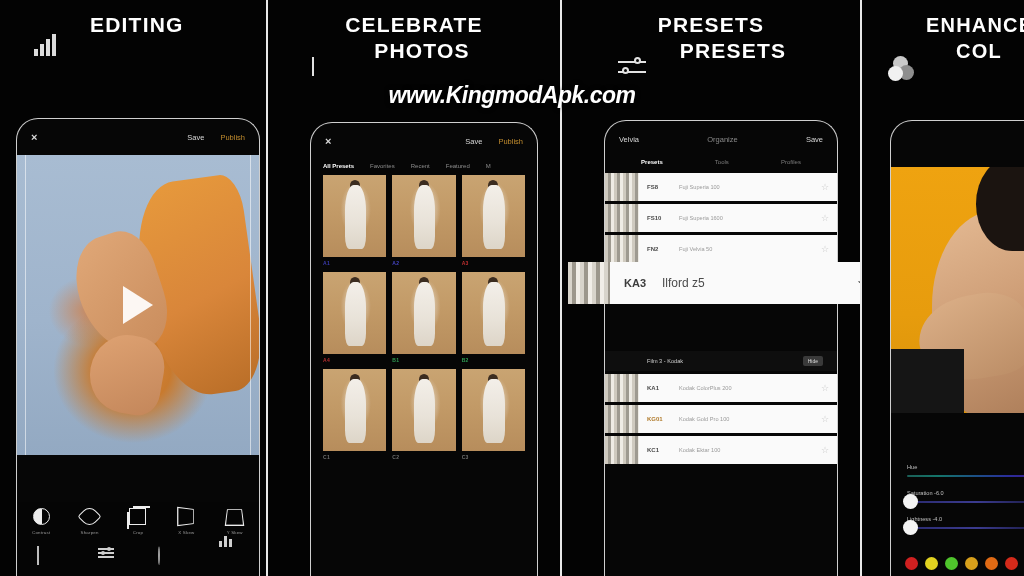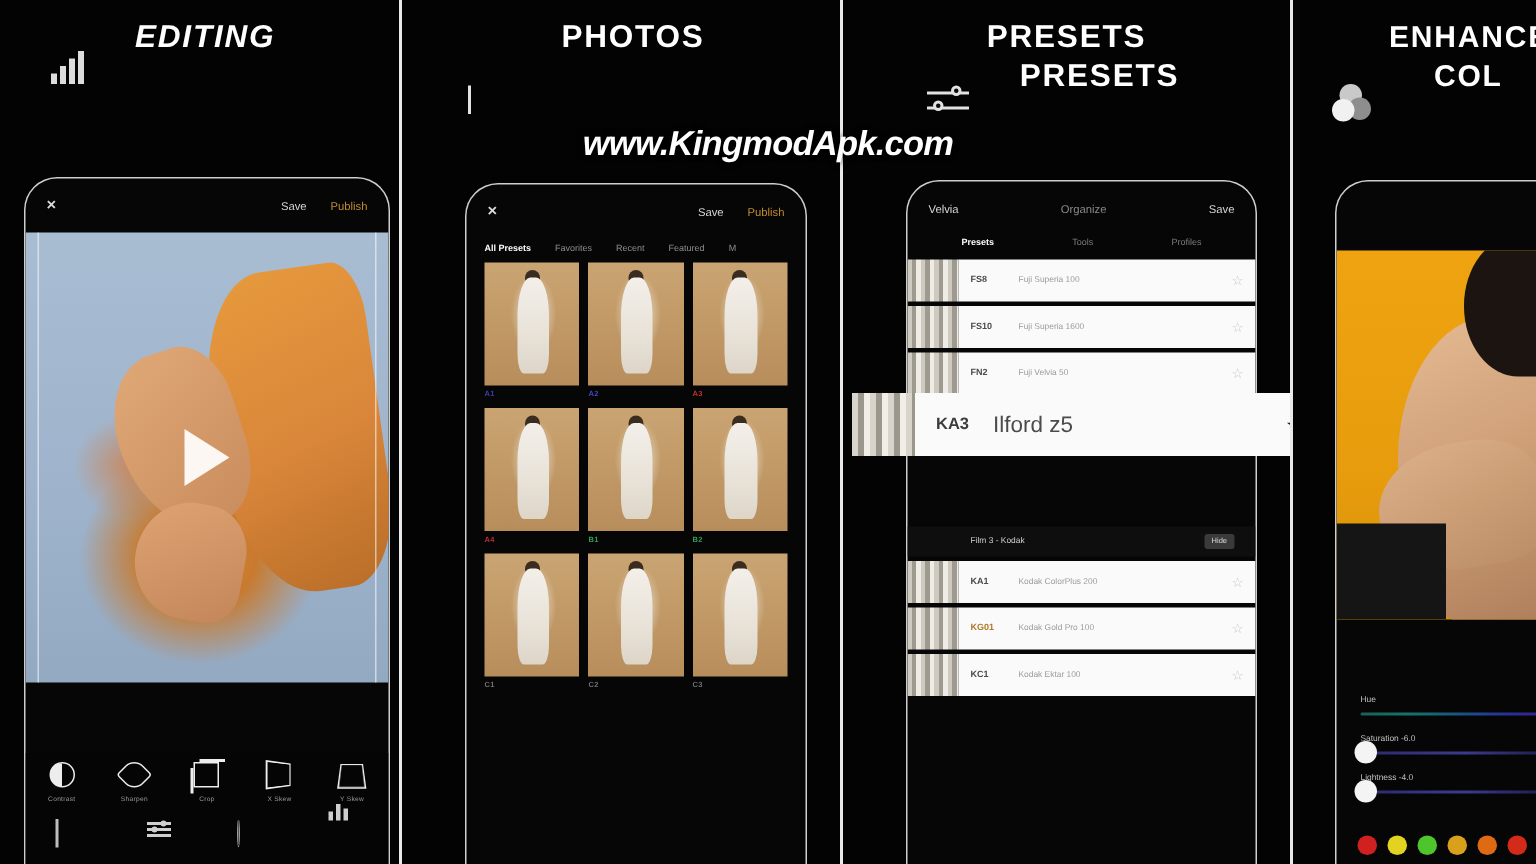--- a/index.html
+++ b/index.html
@@ -44,21 +44,21 @@
     font-weight: bold;
     font-size: 21px;
     letter-spacing: 1.2px;
     line-height: 26px;
     text-align: center;
     pointer-events: none;
   }
   .heading .l1 { display: block; }
   .heading .l2 { display: block; }
   .p1 .heading { text-align: left; padding-left: 54px; }
-  .p1 .heading .l2 { padding-left: 36px; font-style: italic; }
+  .p1 .heading .l2 { padding-left: 36px; }
   .p2 .heading .l2 { padding-left: 16px; }
   .p3 .heading .l2 { padding-left: 44px; }
   .p4 .heading { text-align: left; padding-left: 64px; font-size: 20px; }
   .p4 .heading .l2 { padding-left: 30px; }
 
   .head-icon {
     position: absolute;
     width: 30px; height: 30px;
     color: #e6e6e6;
   }
@@ -340,21 +340,21 @@
   .highlight-row .hl-thumb {
     width: 42px; height: 42px; flex: 0 0 42px;
     background: repeating-linear-gradient(90deg, #d8d4cb 0 4px, #9c978c 4px 8px, #f1eee8 8px 12px);
   }
   .highlight-row .hl-card {
     flex: 1; height: 42px; background: #fafafa;
     display: flex; align-items: center; gap: 16px;
     padding: 0 14px;
   }
   .highlight-row .hl-code { font-size: 11px; font-weight: bold; color: #3c3c3c; }
-  .highlight-row .hl-title { font-size: 15px; color: #4b4b4b; flex: 1; }
+  .highlight-row .hl-title { font-size: 12px; color: #4b4b4b; flex: 1; }
   .highlight-row .hl-star { font-size: 17px; color: #111; }
 
   
   .p4-photo {
     position: absolute; left: 0; right: 0; top: 46px; height: 246px;
     background: linear-gradient(180deg, #efa310 0%, #e79c0d 60%, #d89209 100%);
     overflow: hidden;
   }
   .p4-photo .skin {
     position: absolute; left: 26%; top: 18%;
@@ -493,20 +493,21 @@
           </span>
         </div>
       </div>
     </div>
   </div>
 
   <div class="panel-sep"></div>
 
   <div class="panel p2">
     <div class="heading">
+      <span class="l1">CELEBRATE</span>
       <span class="l2">PHOTOS</span>
     </div>
     <div class="head-icon" style="left:44px;top:58px;">
       <span class="icon-grid"></span>
     </div>
 
     <div class="phone">
       <div class="navbar">
         <span class="close">×</span>
         <span class="spacer"></span>

